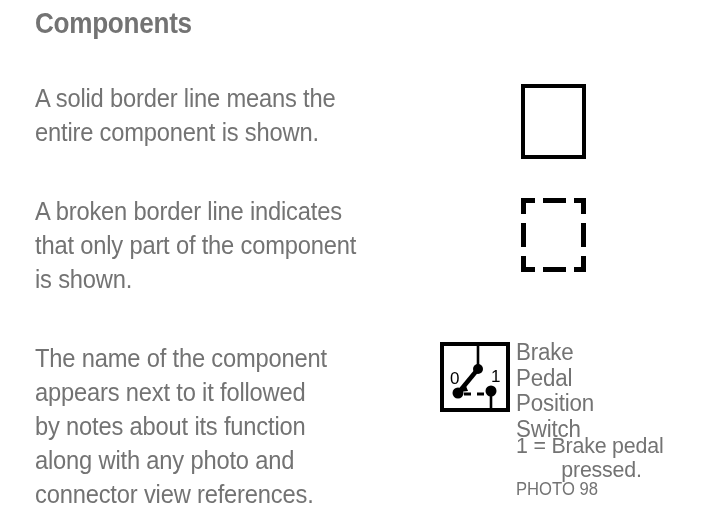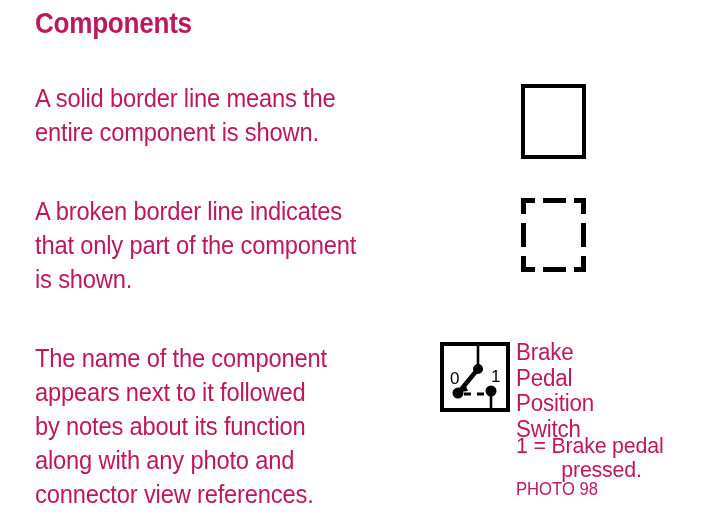--- a/index.html
+++ b/index.html
@@ -7,21 +7,21 @@
     padding: 0;
     background: #ffffff;
   }
   #page {
     position: relative;
     width: 704px;
     height: 530px;
     background: #ffffff;
     overflow: hidden;
     font-family: "Liberation Sans", "DejaVu Sans", sans-serif;
-    color: #be185d;
+    color: #737373;
   }
 
   
   #title {
     position: absolute;
     left: 35px;
     top: 6px;
     font-size: 29px;
     font-weight: bold;
     letter-spacing: -0.3px;

